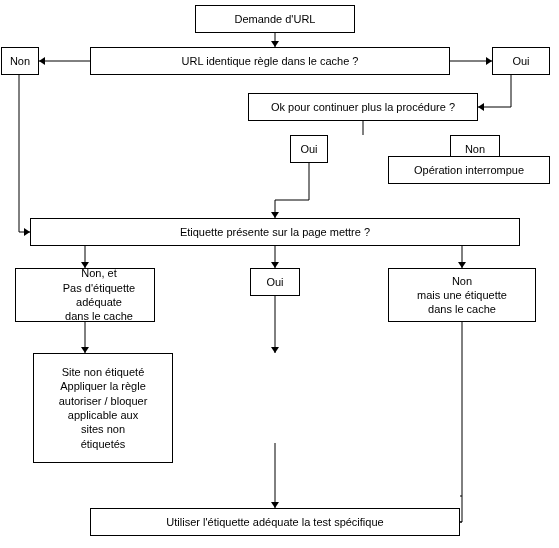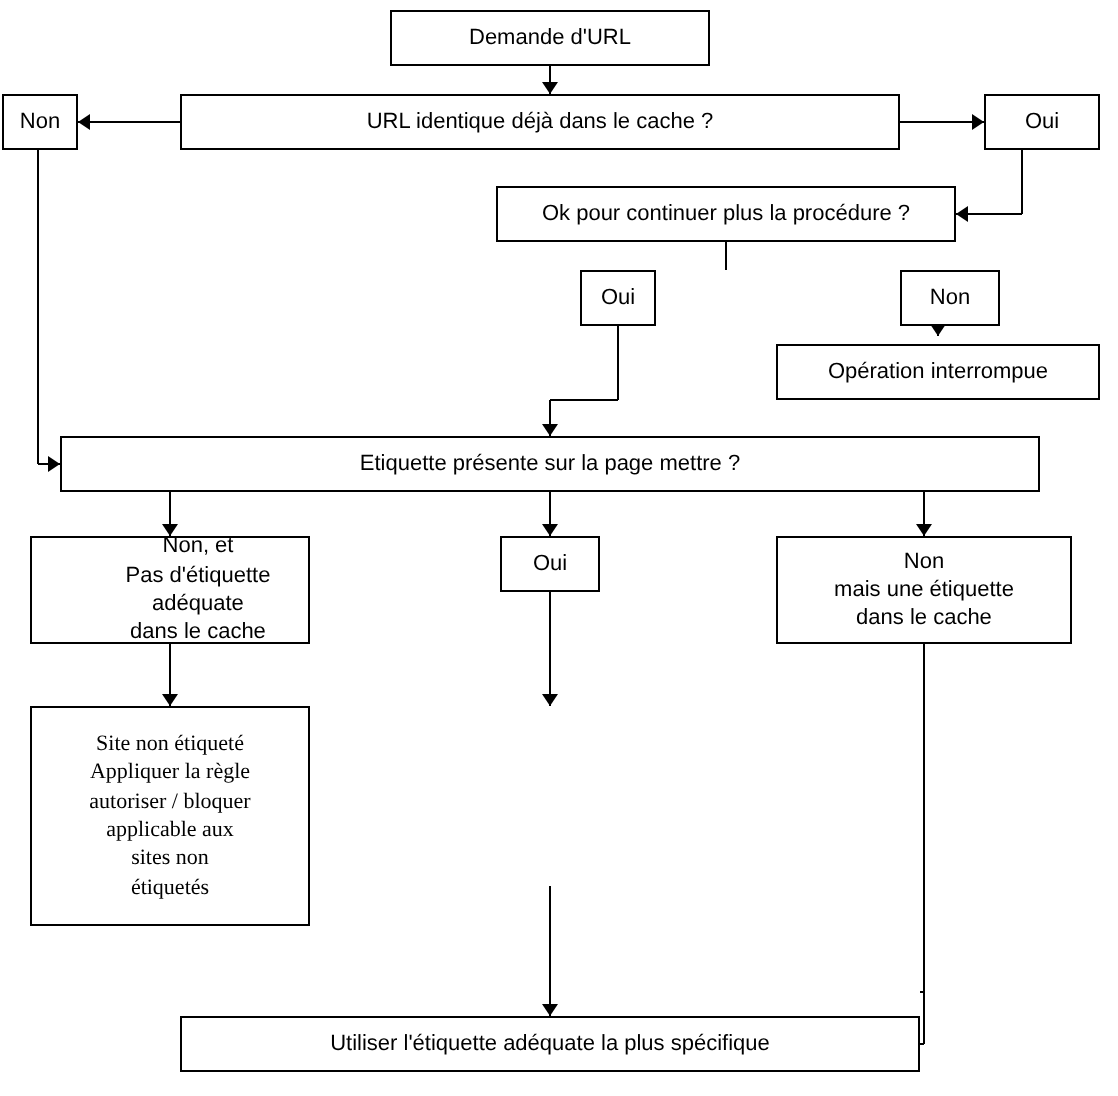--- a/index.html
+++ b/index.html
@@ -96,21 +96,21 @@
     <line x1="462" y1="522" x2="370" y2="522" stroke="#000" stroke-width="1"></line>
     <line x1="370" y1="522" x2="370" y2="522" stroke="#000" stroke-width="1"></line>
     <line x1="370" y1="536" x2="370" y2="508" stroke="#000" stroke-width="1"></line>
   </svg>
 
   <div class="box" style="left:195px; top:5px; width:160px; height:28px;">
     <span>Demande d'URL</span>
   </div>
 
   <div class="box" style="left:90px; top:47px; width:360px; height:28px;">
-    <span>URL identique déjà dans le cache ?</span>
+    <span>URL identique règle dans le cache ?</span>
   </div>
 
   <div class="box" style="left:1px; top:47px; width:38px; height:28px;">
     <span>Non</span>
   </div>
 
   <div class="box" style="left:492px; top:47px; width:58px; height:28px;">
     <span>Oui</span>
   </div>
 
@@ -119,21 +119,21 @@
   </div>
 
   <div class="box" style="left:290px; top:135px; width:38px; height:28px;">
     <span>Oui</span>
   </div>
 
   <div class="box" style="left:450px; top:135px; width:50px; height:28px;">
     <span>Non</span>
   </div>
 
-  <div class="box" style="left:388px; top:172px; width:162px; height:28px;text-align:center;">
+  <div class="box" style="left:388px; top:156px; width:162px; height:28px;text-align:center;">
     <span>Opération interrompue</span>
   </div>
 
   <div class="box" style="left:30px; top:218px; width:490px; height:28px;">
     <span>Etiquette présente sur la page mettre ?</span>
   </div>
 
   <div class="box" style="left:15px; top:268px; width:140px; height:54px; white-space: pre-line; padding-left: 32px;">
     <span>Non, et
 Pas d'étiquette adéquate
@@ -143,27 +143,27 @@
   <div class="box" style="left:250px; top:268px; width:50px; height:28px;">
     <span>Oui</span>
   </div>
 
   <div class="box" style="left:388px; top:268px; width:148px; height:54px; white-space: pre-line;">
     <span>Non
 mais une étiquette
 dans le cache</span>
   </div>
 
-  <div class="box" style="left:15px; top:353px; width:140px; height:110px; white-space: pre-line; font-family: Liberation Serif, serif;">
+  <div class="box" style="left:33px; top:353px; width:140px; height:110px; white-space: pre-line;">
     <span>Site non  étiqueté
 Appliquer la règle
 autoriser / bloquer
 applicable aux
 sites non
 étiquetés</span>
   </div>
 
 
   <div class="box" style="left:90px; top:508px; width:370px; height:28px;">
-    <span>Utiliser l'étiquette adéquate la plus spécifique</span>
+    <span>Utiliser l'étiquette adéquate la test spécifique</span>
   </div>
 
 </div>
 
 </body></html>

